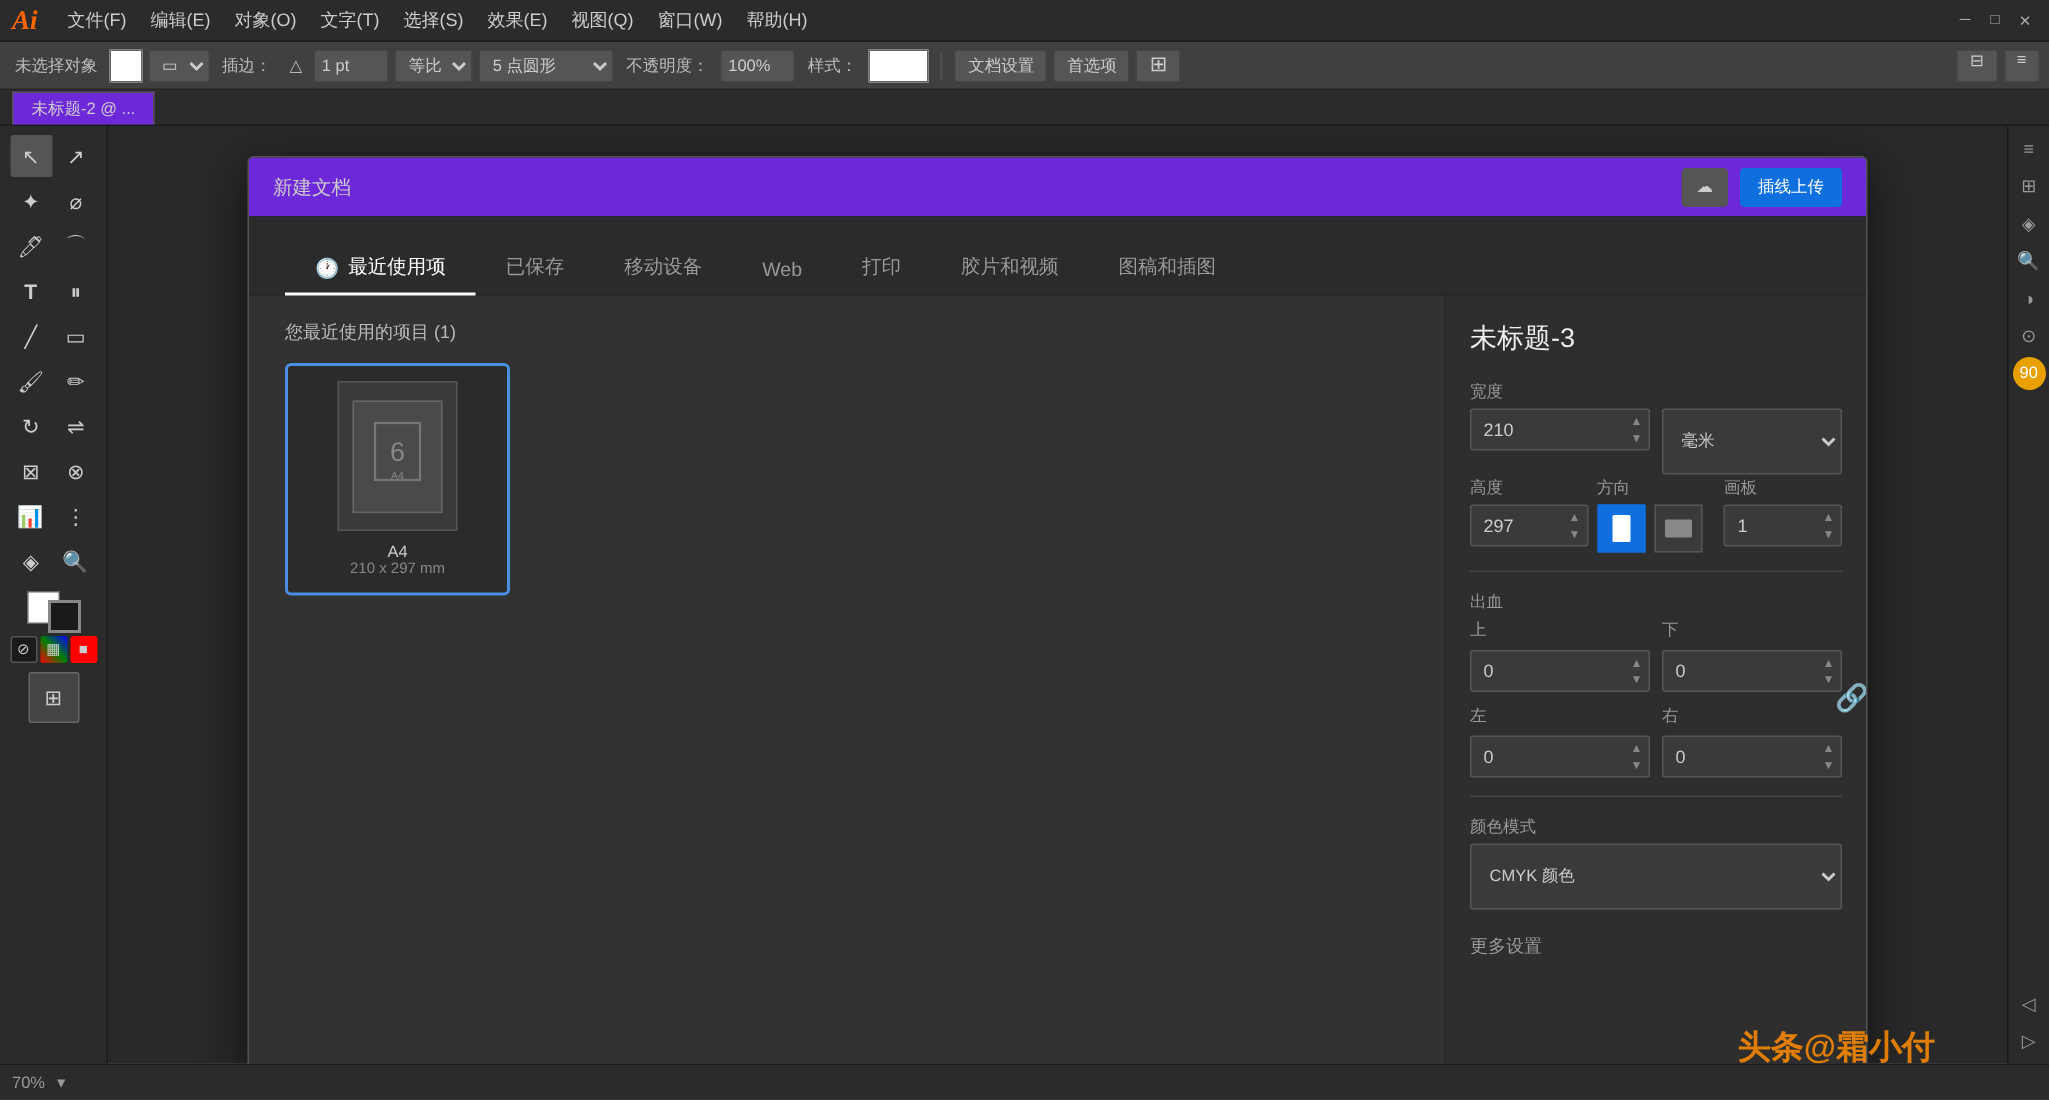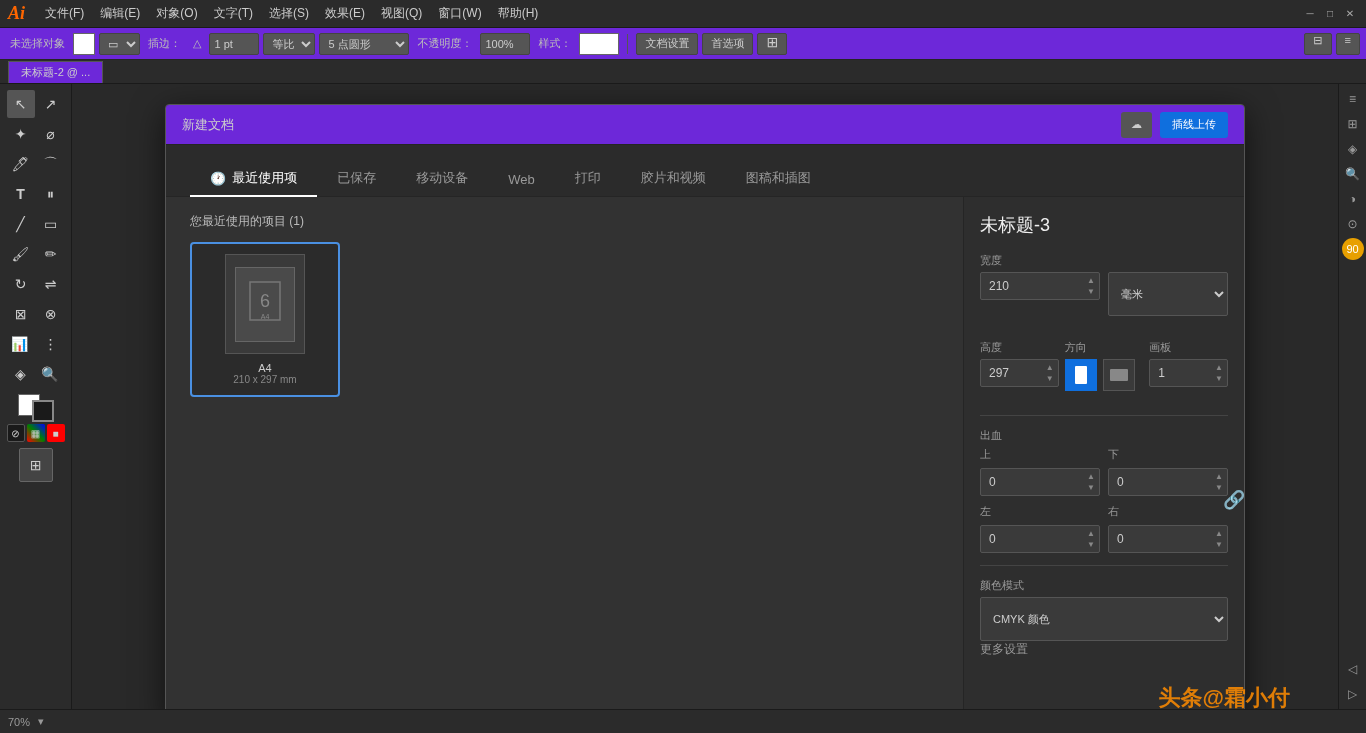--- a/index.html
+++ b/index.html
@@ -54,21 +54,21 @@
       align-items: center;
       justify-content: center;
       font-size: 10px;
       cursor: pointer;
       color: #aaa;
     }
 
     
     .toolbar {
       height: 32px;
-      background: #6d28d9;
+      background: #404040;
       display: flex;
       align-items: center;
       padding: 0 6px;
       gap: 4px;
       border-bottom: 1px solid #252525;
       font-size: 11px;
       color: #bbb;
     }
     .toolbar-label {
       color: #bbb;
@@ -394,21 +394,21 @@
       margin-bottom: 16px;
     }
     .field-label {
       color: #999;
       font-size: 11px;
       margin-bottom: 4px;
     }
     .field-row {
       display: flex;
       gap: 8px;
-      margin-bottom: 24px;
+      margin-bottom: 1px;
       align-items: flex-start;
     }
     .field-half {
       flex: 1;
     }
     .field-select {
       width: 100%;
       height: 44px;
       background: #3a3a3a;
       border: 1px solid #555;
@@ -784,21 +784,21 @@
                     <button class="spin-arrow">▼</button>
                   </div>
                 </div>
               </div>
               <div style="position:absolute;right:-18px;top:50%;transform:translateY(-50%);color:#888;font-size:18px;cursor:pointer;">🔗</div>
             </div>
 
             
             <div class="section-divider"></div>
             <div class="field-label">颜色模式</div>
-            <select class="field-select" style="">
+            <select class="field-select" style="margin-bottom:16px;">
               <option>CMYK 颜色</option>
               <option>RGB 颜色</option>
             </select>
 
             
             <div class="more-settings">更多设置</div>
           </div>
         </div>
 
       </div>

